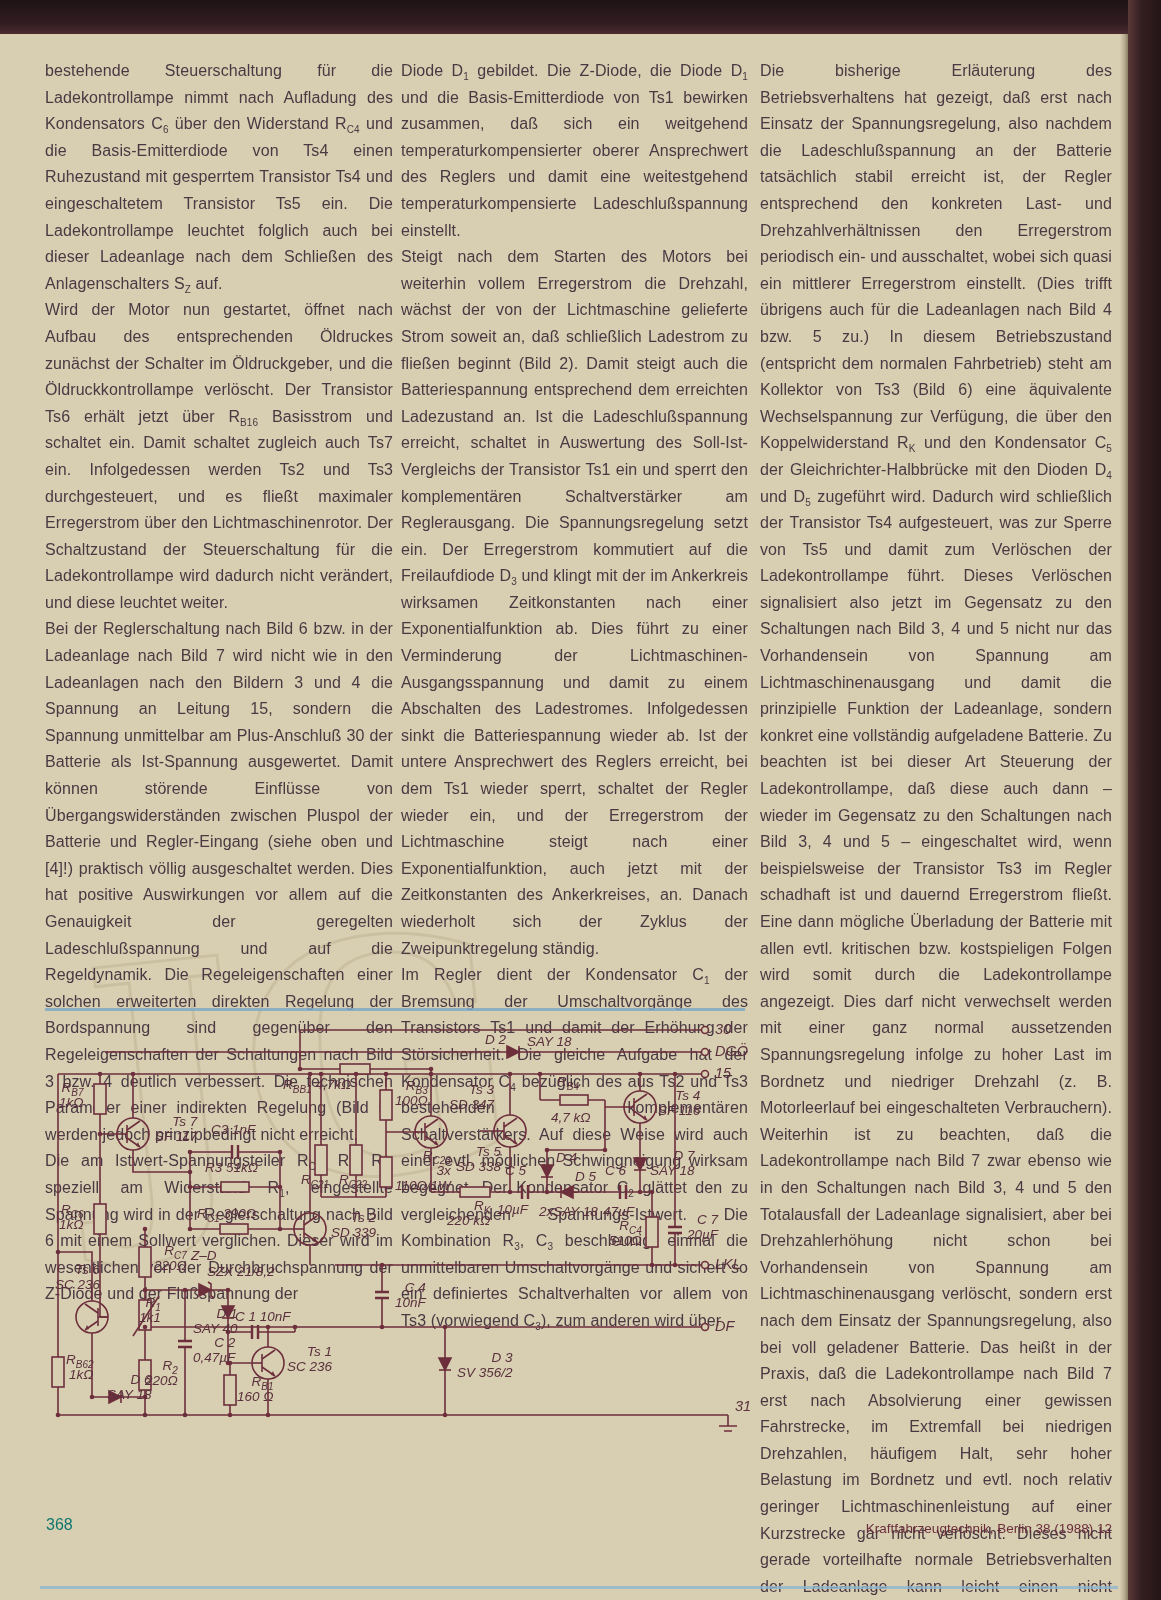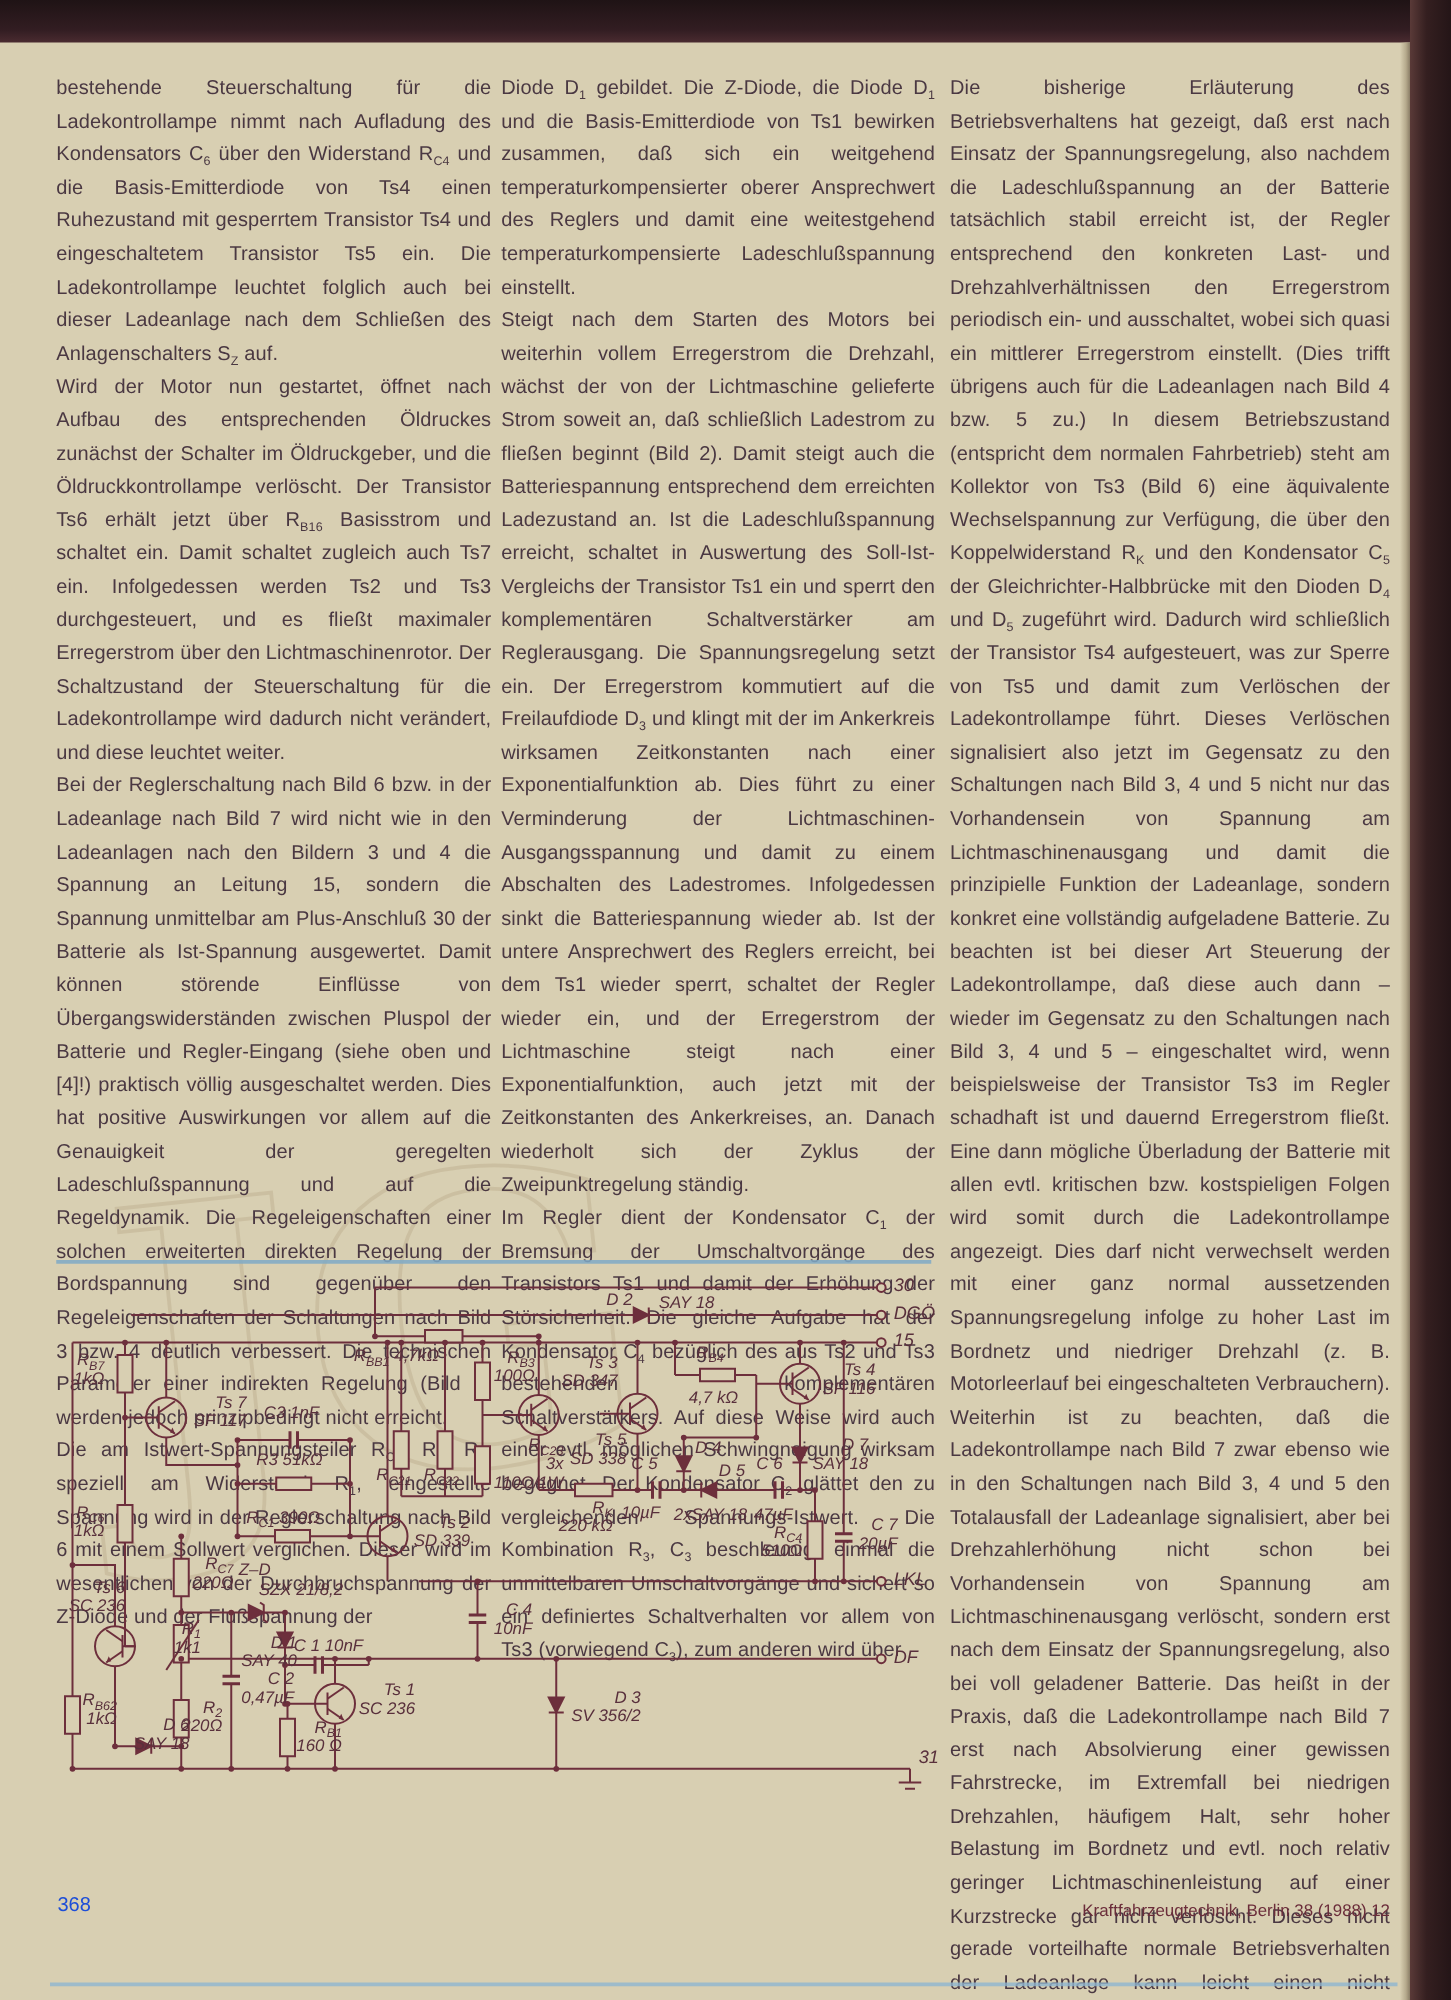--- a/index.html
+++ b/index.html
@@ -24,21 +24,21 @@
   #bluerule{position:absolute;left:45px;top:1008px;width:700px;height:3px;background:#7fa9c6;opacity:.85;}
   #figure{position:absolute;left:45px;top:1022px;width:720px;height:420px;}
   #figure svg{position:absolute;left:0;top:0;}
   .cl{position:absolute;font-style:italic;font-size:13.5px;line-height:1.12;color:#59303c;
       white-space:nowrap;pointer-events:none;font-family:"Liberation Sans",sans-serif;text-align:right;}
   .term{position:absolute;font-style:italic;font-size:14.5px;color:#59303c;white-space:nowrap;}
   #caption{position:absolute;left:45px;top:1452px;width:700px;font-size:13.8px;line-height:1.35;
            color:#3e2e36;}
   #caption b{font-weight:bold;margin-right:14px;}
   
-  #pagenum{position:absolute;left:46px;top:1516px;font-size:16px;color:#1d4ed8;}
+  #pagenum{position:absolute;left:46px;top:1516px;font-size:16px;color:#0f766e;}
   #journal{position:absolute;left:760px;top:1521px;width:352px;text-align:right;font-size:13.5px;color:#6b2d3a;}
   #botrule{position:absolute;left:40px;top:1586px;width:1078px;height:3px;background:#8fb5cf;opacity:.8;}
   
   #wm{position:absolute;left:90px;top:880px;font-size:320px;font-weight:bold;
       font-family:"DejaVu Serif",serif;color:transparent;-webkit-text-stroke:3px rgba(160,135,100,.22);
       transform:rotate(-6deg);pointer-events:none;}
 </style>
 </head>
 <body>
 

